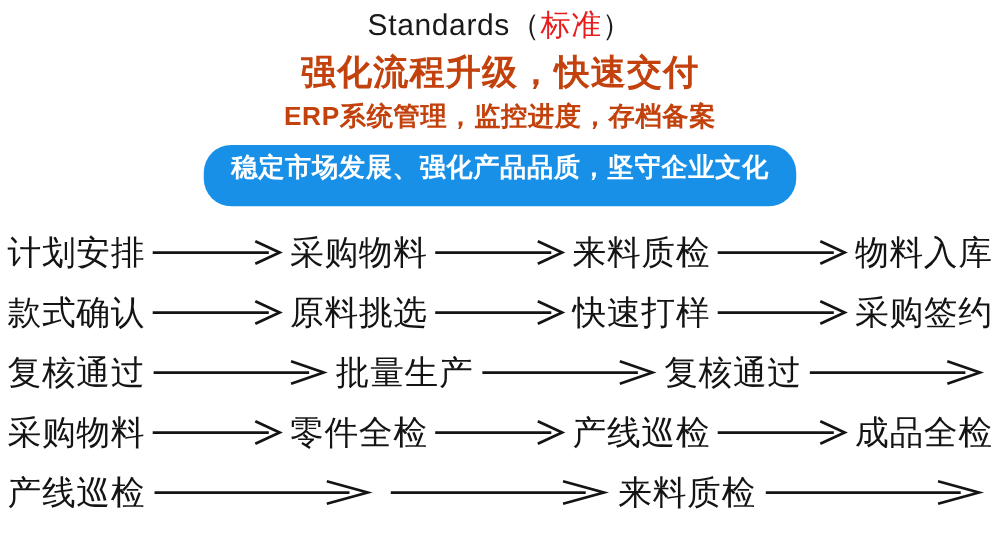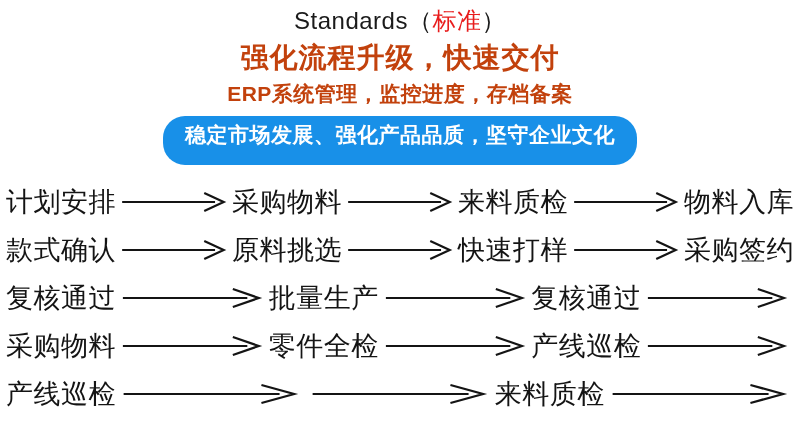--- a/index.html
+++ b/index.html
@@ -218,20 +218,21 @@
             <polyline points="78,2 96,11 78,20" fill="none" stroke="#141414" stroke-width="2.2" vector-effect="non-scaling-stroke"></polyline>
           </svg>
         </div>
         <div class="node">产线巡检</div>
         <div class="arrow">
           <svg viewBox="0 0 100 22" preserveAspectRatio="none" aria-hidden="true">
             <line x1="2" y1="11" x2="88" y2="11" stroke="#141414" stroke-width="2.2" vector-effect="non-scaling-stroke"></line>
             <polyline points="78,2 96,11 78,20" fill="none" stroke="#141414" stroke-width="2.2" vector-effect="non-scaling-stroke"></polyline>
           </svg>
         </div>
+        <div class="node">成品全检</div>
       </div>
       <div class="flow-row">
         <div class="node">产线巡检</div>
         <div class="arrow">
           <svg viewBox="0 0 100 22" preserveAspectRatio="none" aria-hidden="true">
             <line x1="2" y1="11" x2="88" y2="11" stroke="#141414" stroke-width="2.2" vector-effect="non-scaling-stroke"></line>
             <polyline points="78,2 96,11 78,20" fill="none" stroke="#141414" stroke-width="2.2" vector-effect="non-scaling-stroke"></polyline>
           </svg>
         </div>
         <div class="arrow">

